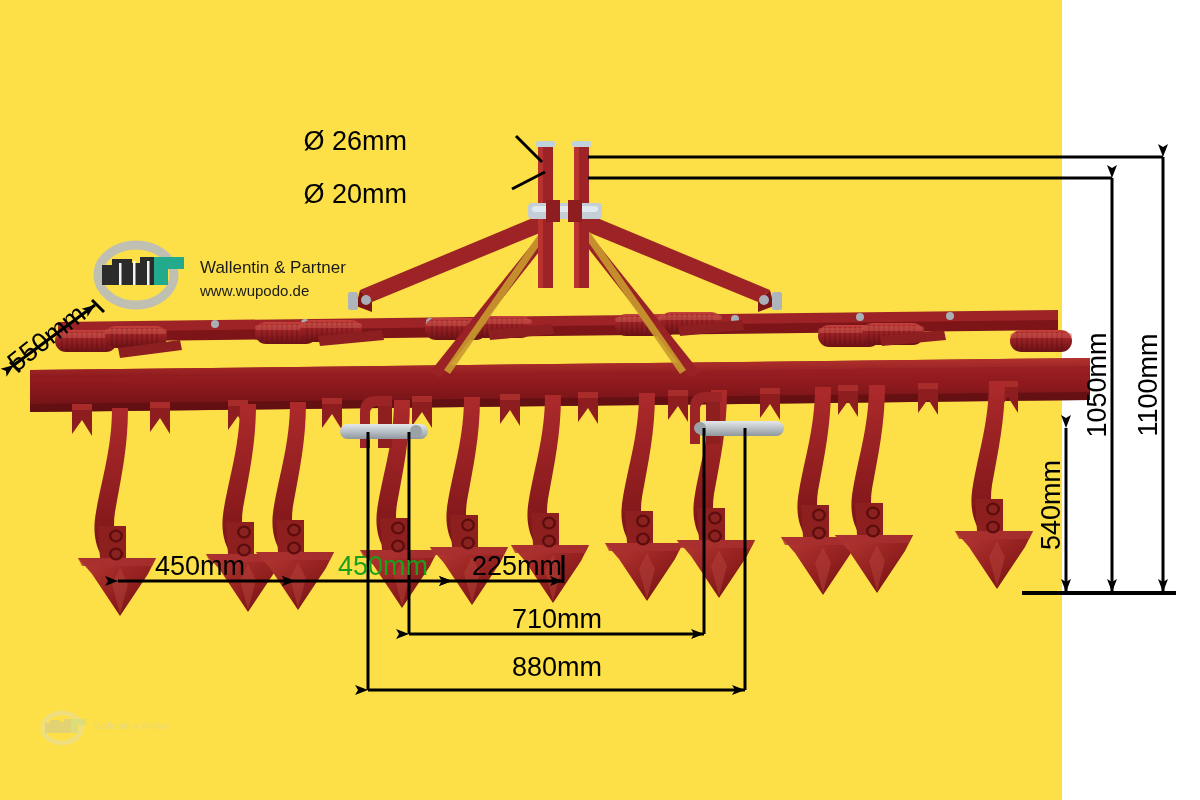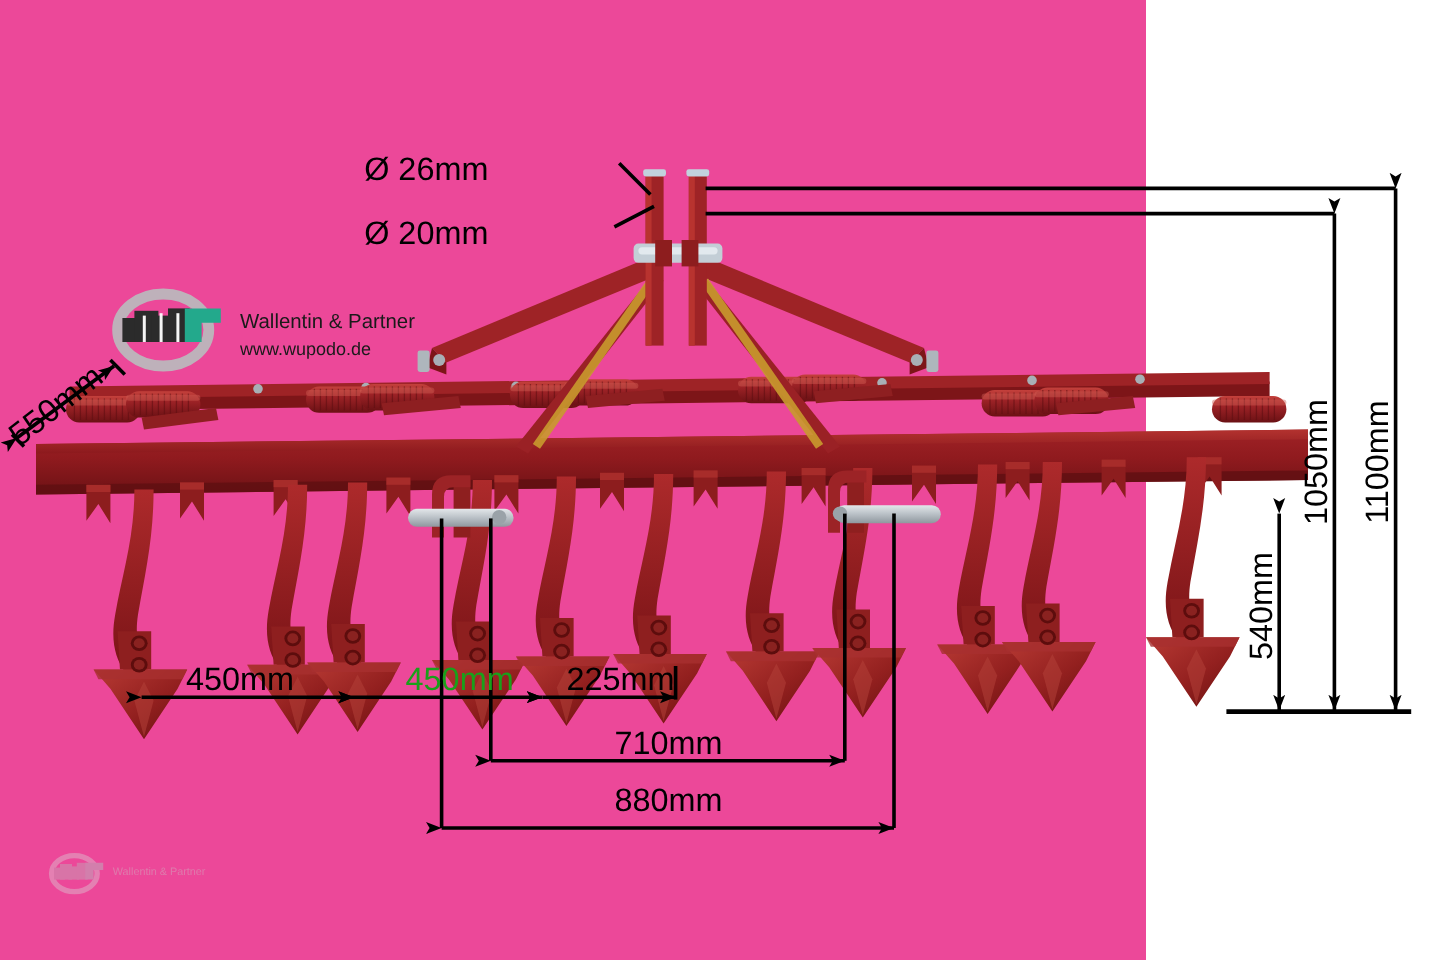--- a/index.html
+++ b/index.html
@@ -1,17 +1,17 @@
 <!DOCTYPE html>
 <html><head>
 <meta charset="utf-8">
 <style>
   html,body{margin:0;padding:0;background:#fff;}
   body{width:1200px;height:800px;font-family:"Liberation Sans",sans-serif;overflow:hidden;}
-  #stage{position:relative;width:955px;height:800px;background:#ec4899;}
+  #stage{position:relative;width:1062px;height:800px;background:#fde047;}
   #stage > svg{position:absolute;left:0;top:0;}
   .dimtext{font-family:"Liberation Sans",sans-serif;font-size:27px;fill:#000;}
   .dimtext-green{font-family:"Liberation Sans",sans-serif;font-size:27px;fill:#1aa01a;}
   .wmtitle{font-family:"Liberation Sans",sans-serif;font-size:17px;fill:#1a1a1a;}
   .wmurl{font-family:"Liberation Sans",sans-serif;font-size:15px;fill:#1a1a1a;}
   .footwm{font-family:"Liberation Sans",sans-serif;font-size:9px;fill:#c9c9c9;}
 </style>
 </head>
 <body>
 

